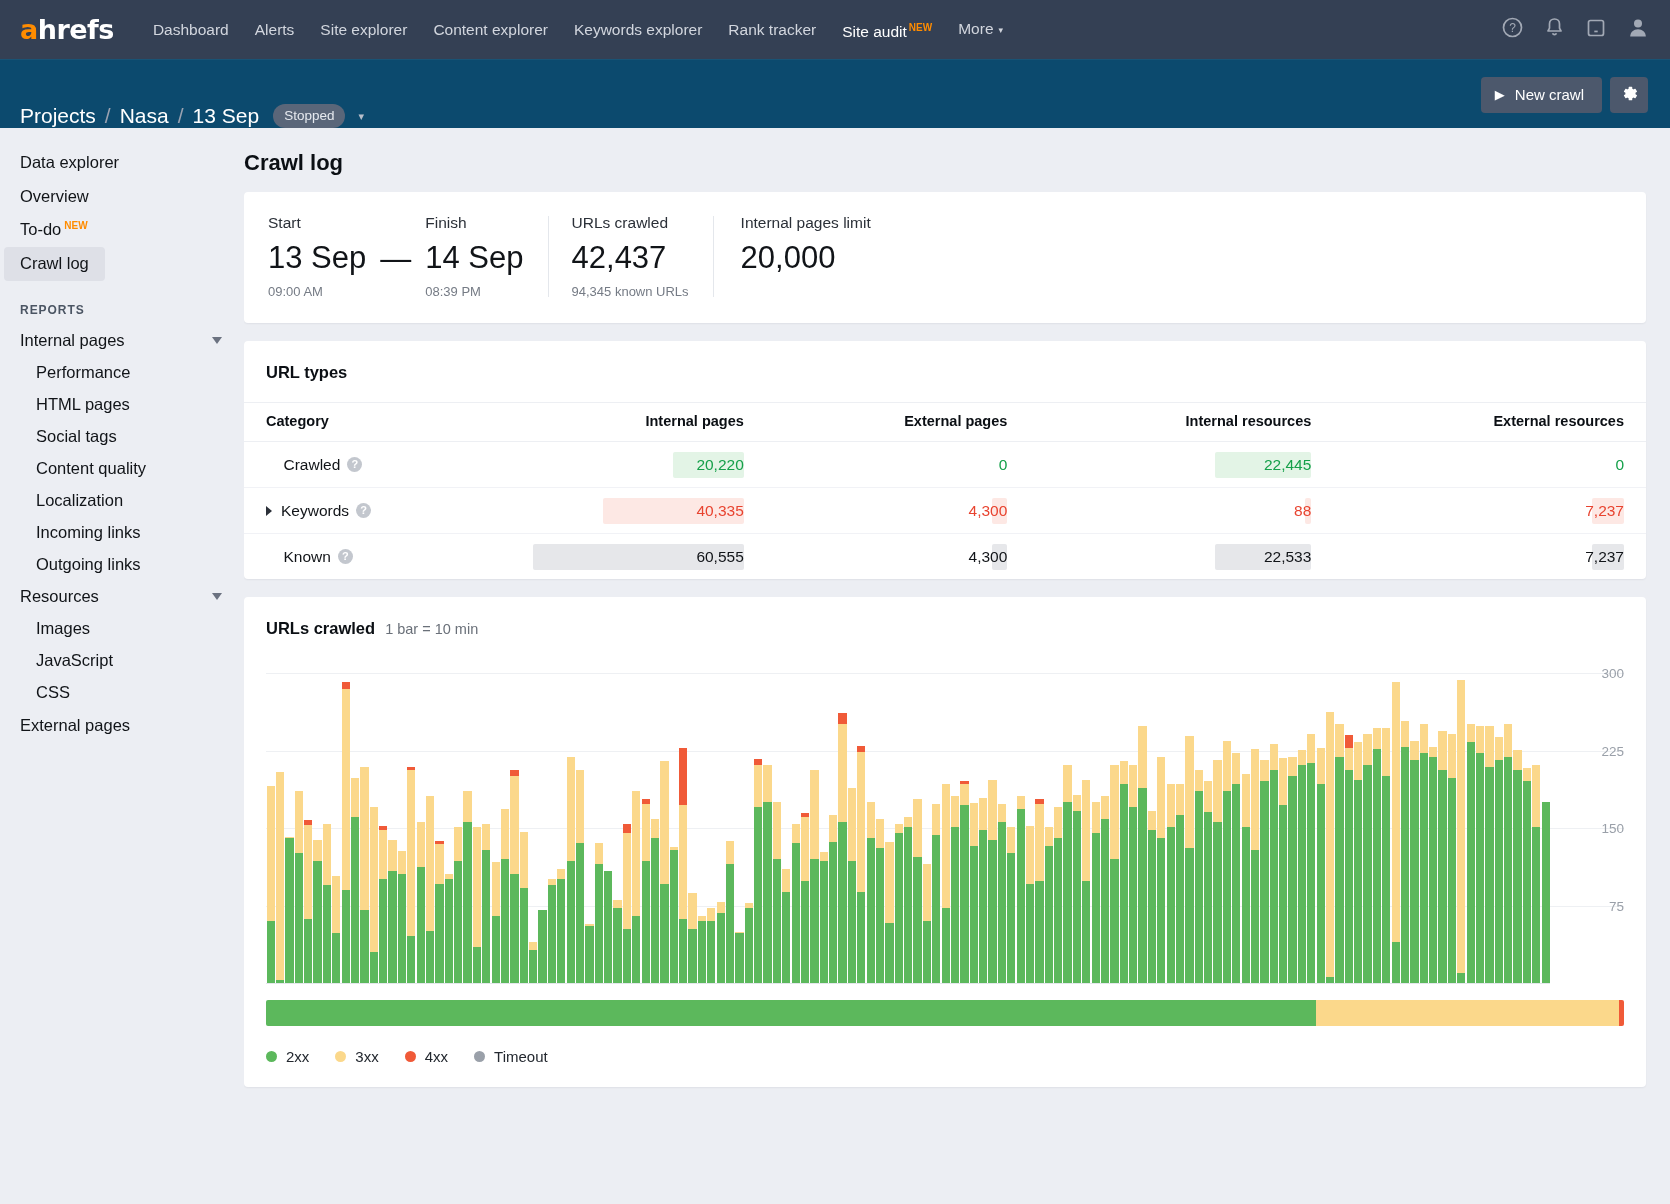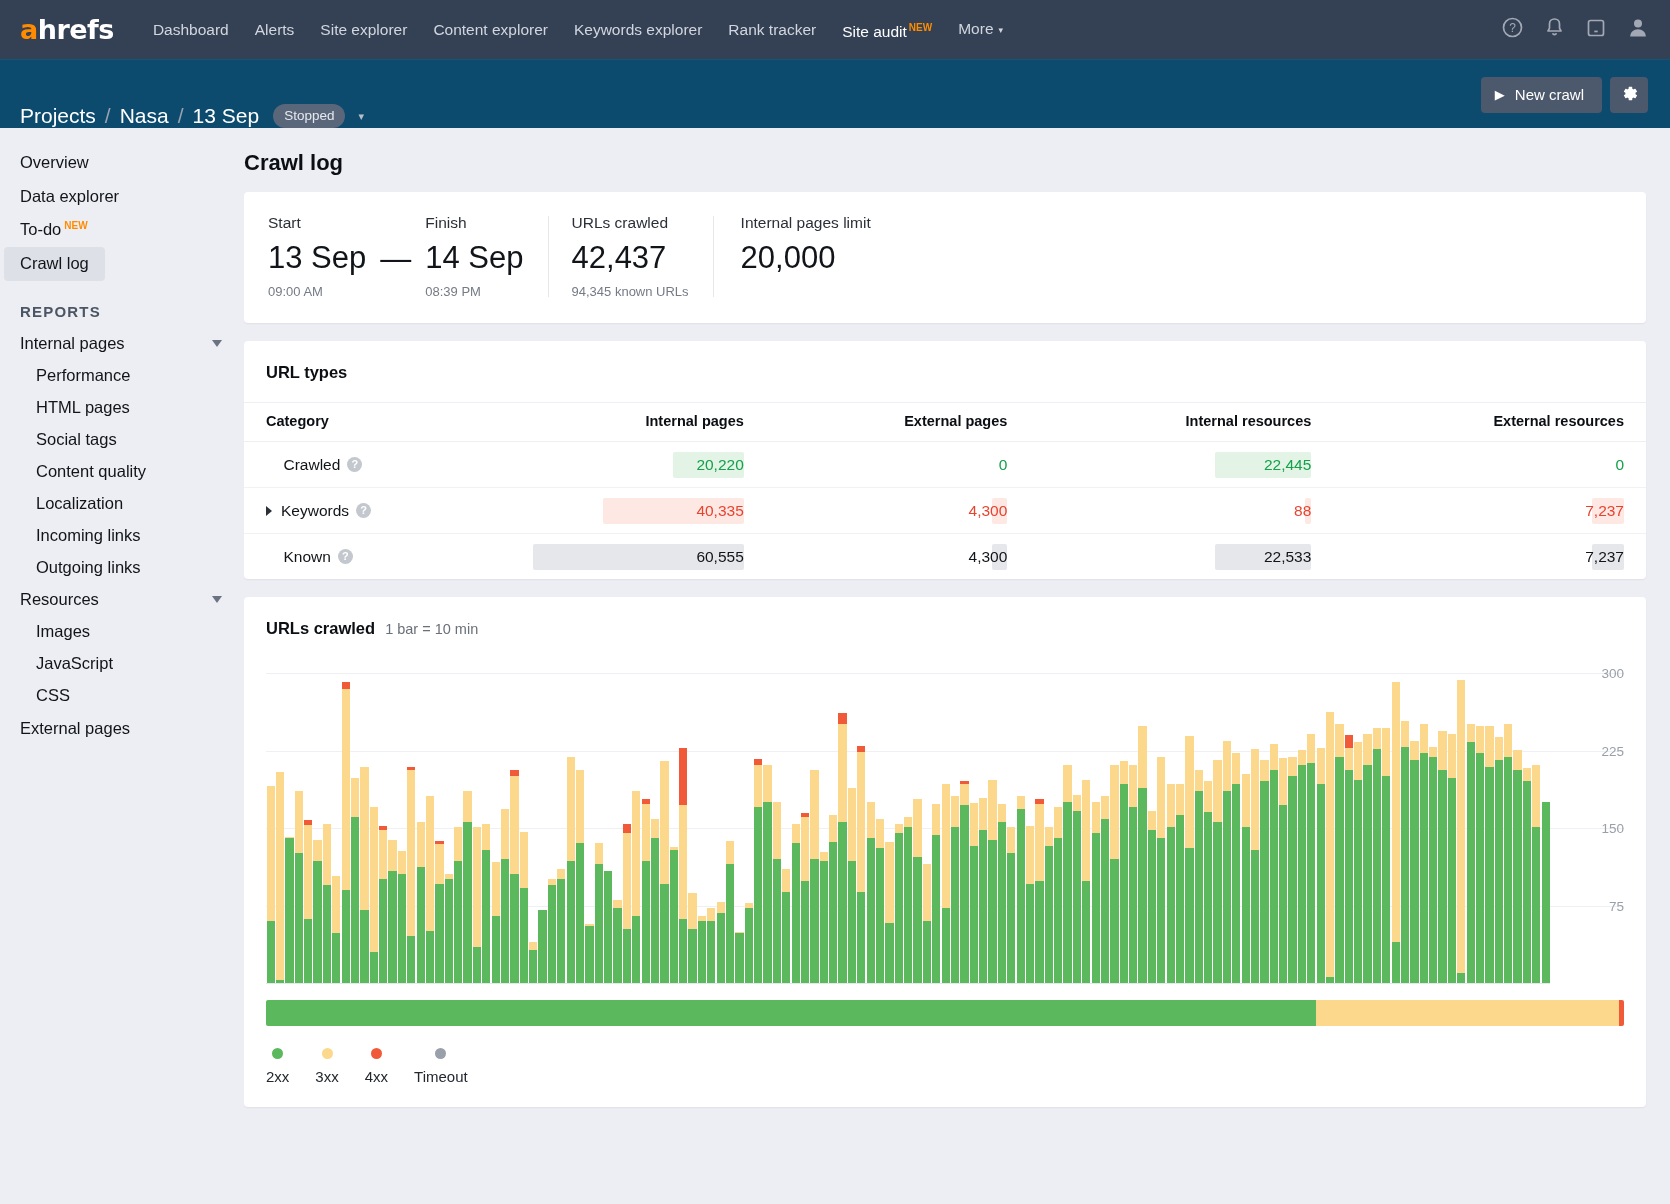--- a/index.html
+++ b/index.html
@@ -142,21 +142,21 @@
     line-height: 1.25;
     white-space: nowrap;
   }
   .side-link.sel { background: #dee0e7; }
   .side-link .newbadge {
     color: #ff8c00; font-size: 10px; font-weight: bold;
     vertical-align: super; margin-left: 3px;
   }
   .side-row { display: block; }
   .side-section {
-    font-size: 15px; font-weight: bold; color: #4b5563;
+    font-size: 12px; font-weight: bold; color: #4b5563;
     letter-spacing: .08em;
     padding: 22px 20px 8px;
   }
   .side-group {
     display: flex; align-items: center; justify-content: space-between;
     padding: 6px 22px 7px 20px;
     cursor: pointer;
   }
   .side-group span.lbl { font-size: 16.5px; color: #111418; }
   .side-group .tri {
@@ -279,21 +279,21 @@
   .s3 { background: #fbd88b; }
   .s2 { background: #5cb85c; }
 
   .summarybar {
     margin: 16px 22px 0 22px; height: 26px; border-radius: 2px;
     display: flex; overflow: hidden;
   }
   .sb-seg { height: 100%; }
 
   .legend { display: flex; align-items: center; gap: 26px; padding: 22px 22px 22px; }
-  .lg { display: flex; align-items: center; gap: 9px; font-size: 15px; color: #23282f; flex-direction: column; }
+  .lg { display: flex; align-items: center; gap: 9px; font-size: 15px; color: #23282f; }
   .dot { width: 11px; height: 11px; border-radius: 50%; display: inline-block; }
 </style>
 </head>
 <body>
 
 <div class="app">
 
   <div class="topbar">
     <div class="logo"><span class="a">a</span><span>hrefs</span></div>
     <div class="nav" id="nav">
@@ -356,22 +356,22 @@
               <path fill="#fff" d="M17.6 11.6l-1.3-.8a6.6 6.6 0 0 0 0-1.6l1.3-.8a.6.6 0 0 0 .2-.8l-1.4-2.4a.6.6 0 0 0-.8-.2l-1.3.8a6.5 6.5 0 0 0-1.4-.8V3.5a.6.6 0 0 0-.6-.6H9.7a.6.6 0 0 0-.6.6V5a6.5 6.5 0 0 0-1.4.8l-1.3-.8a.6.6 0 0 0-.8.2L4.2 7.6a.6.6 0 0 0 .2.8l1.3.8a6.6 6.6 0 0 0 0 1.6l-1.3.8a.6.6 0 0 0-.2.8l1.4 2.4a.6.6 0 0 0 .8.2l1.3-.8c.4.3.9.6 1.4.8v1.5c0 .3.3.6.6.6h2.6a.6.6 0 0 0 .6-.6V15c.5-.2 1-.5 1.4-.8l1.3.8a.6.6 0 0 0 .8-.2l1.4-2.4a.6.6 0 0 0-.2-.8z"></path>
             </svg>
         </span>
       </button>
     </div>
   </div>
 
   <div class="body">
 
     <div class="sidebar" id="sidebar">
+        <div class="side-row"><span class="side-link"><span>Data explorer</span></span></div>
         <div class="side-row"><span class="side-link"><span>Overview</span></span></div>
-        <div class="side-row"><span class="side-link"><span>Data explorer</span></span></div>
         <div class="side-row"><span class="side-link"><span>To-do</span><span class="newbadge">NEW</span></span></div>
         <div class="side-row"><span class="side-link sel"><span>Crawl log</span></span></div>
         <div class="side-section">REPORTS</div>
         <div class="side-group">
           <span class="lbl">Internal pages</span>
           <span class="tri"></span>
         </div>
         <span class="side-sub">Performance</span>
         <span class="side-sub">HTML pages</span>
         <span class="side-sub">Social tags</span>

